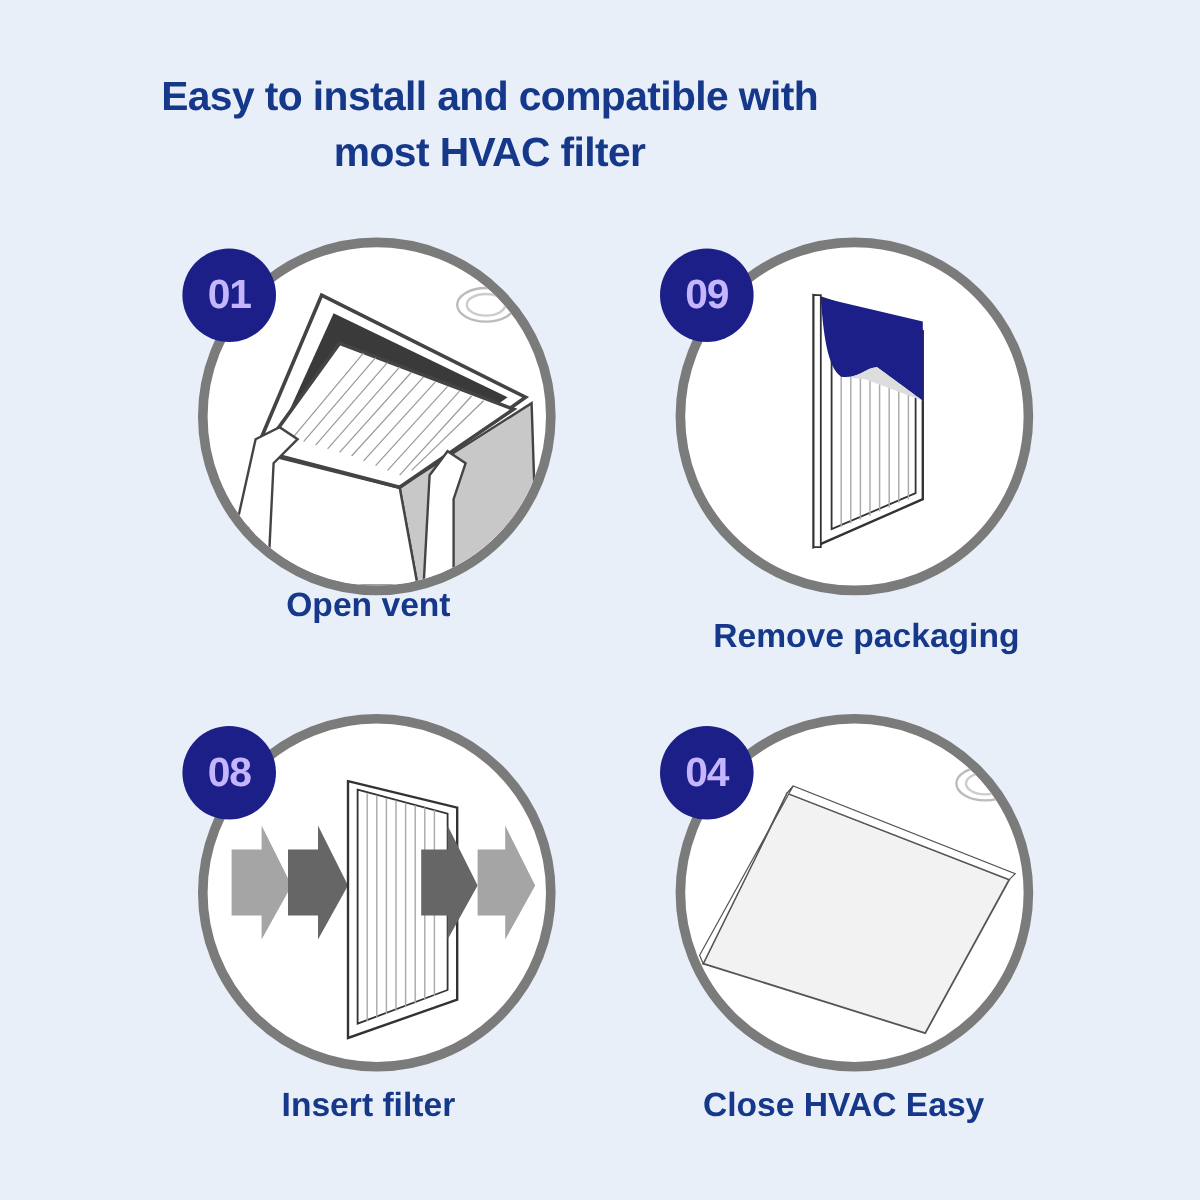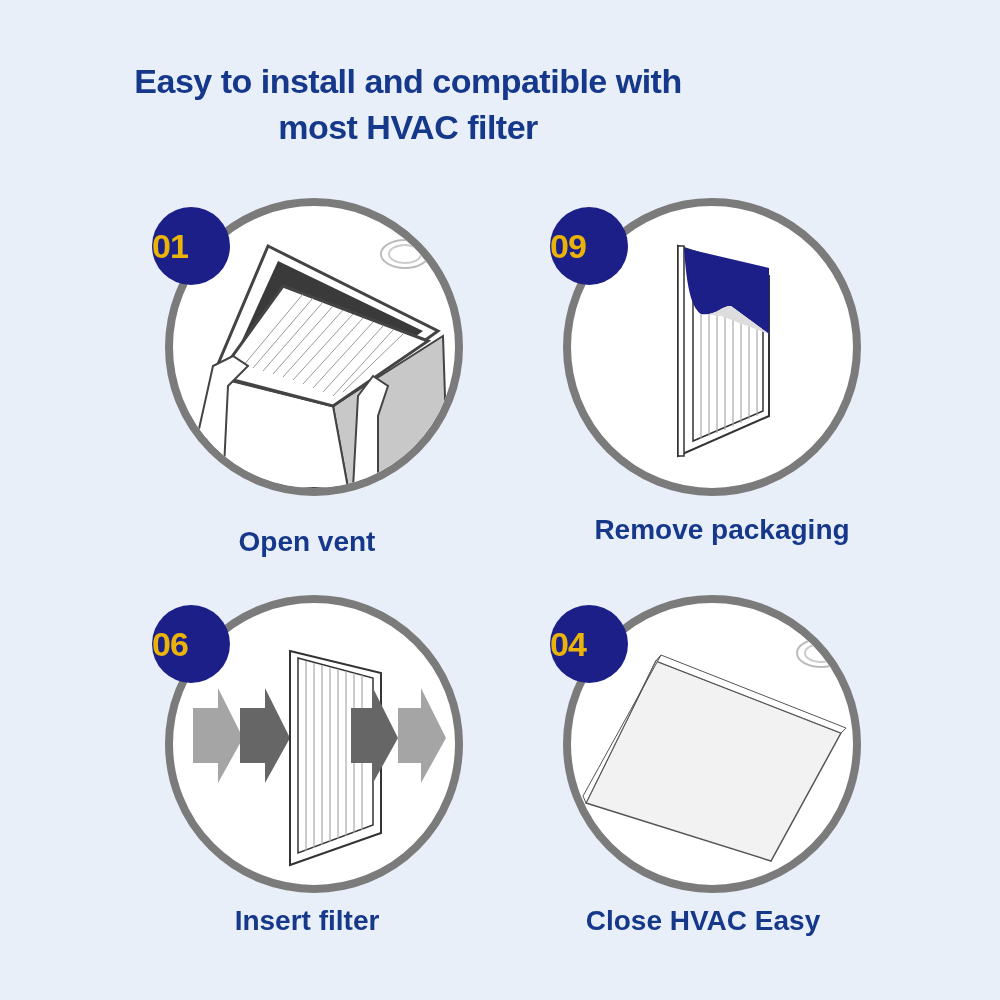--- a/index.html
+++ b/index.html
@@ -16,23 +16,23 @@
     letter-spacing:-0.5px;
   }
   .circle {
     position:absolute; width:282px; height:282px;
     border-radius:50%; background:#fff;
     border:8px solid #7b7b7b;
     overflow:hidden;
   }
   .badge {
     position:absolute; width:78px; height:78px; border-radius:50%;
-    background:#1d1f88; color:#eab308;
+    background:#1d1f88; color:#c4b5fd;
     font-weight:bold; font-size:34px; line-height:78px;
-    text-align:left; letter-spacing:-1px;
+    text-align:center; letter-spacing:-1px;
   }
   .label {
     position:absolute; width:400px; text-align:center;
     color:#16388a; font-weight:bold; font-size:28px;
   }
   svg { position:absolute; left:0; top:0; }
 </style>
 </head>
 <body>
 
@@ -68,21 +68,21 @@
         <line x1="150" y1="186" x2="210" y2="120"></line>
         <line x1="160" y1="190" x2="220" y2="124"></line>
         <line x1="170" y1="186" x2="230" y2="128"></line>
       </g>
 
       <path d="M20,250 L40,160 L60,150 L75,160 L55,180 L50,282 Z" fill="#fff" stroke="#444" stroke-width="2"></path>
       <path d="M180,282 L185,190 L200,170 L215,180 L205,210 L205,282 Z" fill="#fff" stroke="#444" stroke-width="2"></path>
     </svg>
   </div>
   <div class="badge" style="left:152px; top:207px;">01</div>
-  <div class="label" style="left:107px; top:526px;">Open vent</div>
+  <div class="label" style="left:107px; top:488px;">Open vent</div>
 </div>
 
 <div>
   <div class="circle" style="left:563px; top:198px;">
     <svg width="282" height="282">
       <polygon points="107,40 198,70 198,210 107,250" fill="#fff" stroke="#333" stroke-width="2"></polygon>
       <polygon points="107,40 113,40 113,250 107,250" fill="#fff" stroke="#333" stroke-width="1.5"></polygon>
       <polygon points="122,50 192,75 192,205 122,235" fill="#fff" stroke="#333" stroke-width="1.5"></polygon>
       <g stroke="#aaa" stroke-width="1.2">
         <line x1="130" y1="60" x2="130" y2="233"></line>
@@ -119,21 +119,21 @@
         <line x1="165" y1="66" x2="165" y2="236"></line>
         <line x1="173" y1="68" x2="173" y2="233"></line>
         <line x1="181" y1="70" x2="181" y2="230"></line>
         <line x1="189" y1="72" x2="189" y2="227"></line>
       </g>
 
       <polygon points="178,105 200,105 200,85 225,135 200,180 200,160 178,160" fill="#666"></polygon>
       <polygon points="225,105 248,105 248,85 273,135 248,180 248,160 225,160" fill="#a5a5a5"></polygon>
     </svg>
   </div>
-  <div class="badge" style="left:152px; top:605px;">06</div>
+  <div class="badge" style="left:152px; top:605px;">08</div>
   <div class="label" style="left:107px; top:905px;">Insert filter</div>
 </div>
 
 <div>
   <div class="circle" style="left:563px; top:595px;">
     <svg width="282" height="282">
       <ellipse cx="250" cy="50" rx="24" ry="14" fill="none" stroke="#bbb" stroke-width="2"></ellipse>
       <ellipse cx="250" cy="50" rx="16" ry="9" fill="none" stroke="#ccc" stroke-width="2"></ellipse>
       <polygon points="85,58 270,130 200,258 15,200" fill="#f2f2f2" stroke="#555" stroke-width="1.5"></polygon>
       <polygon points="85,58 90,52 275,125 270,130" fill="#fff" stroke="#555" stroke-width="1"></polygon>

